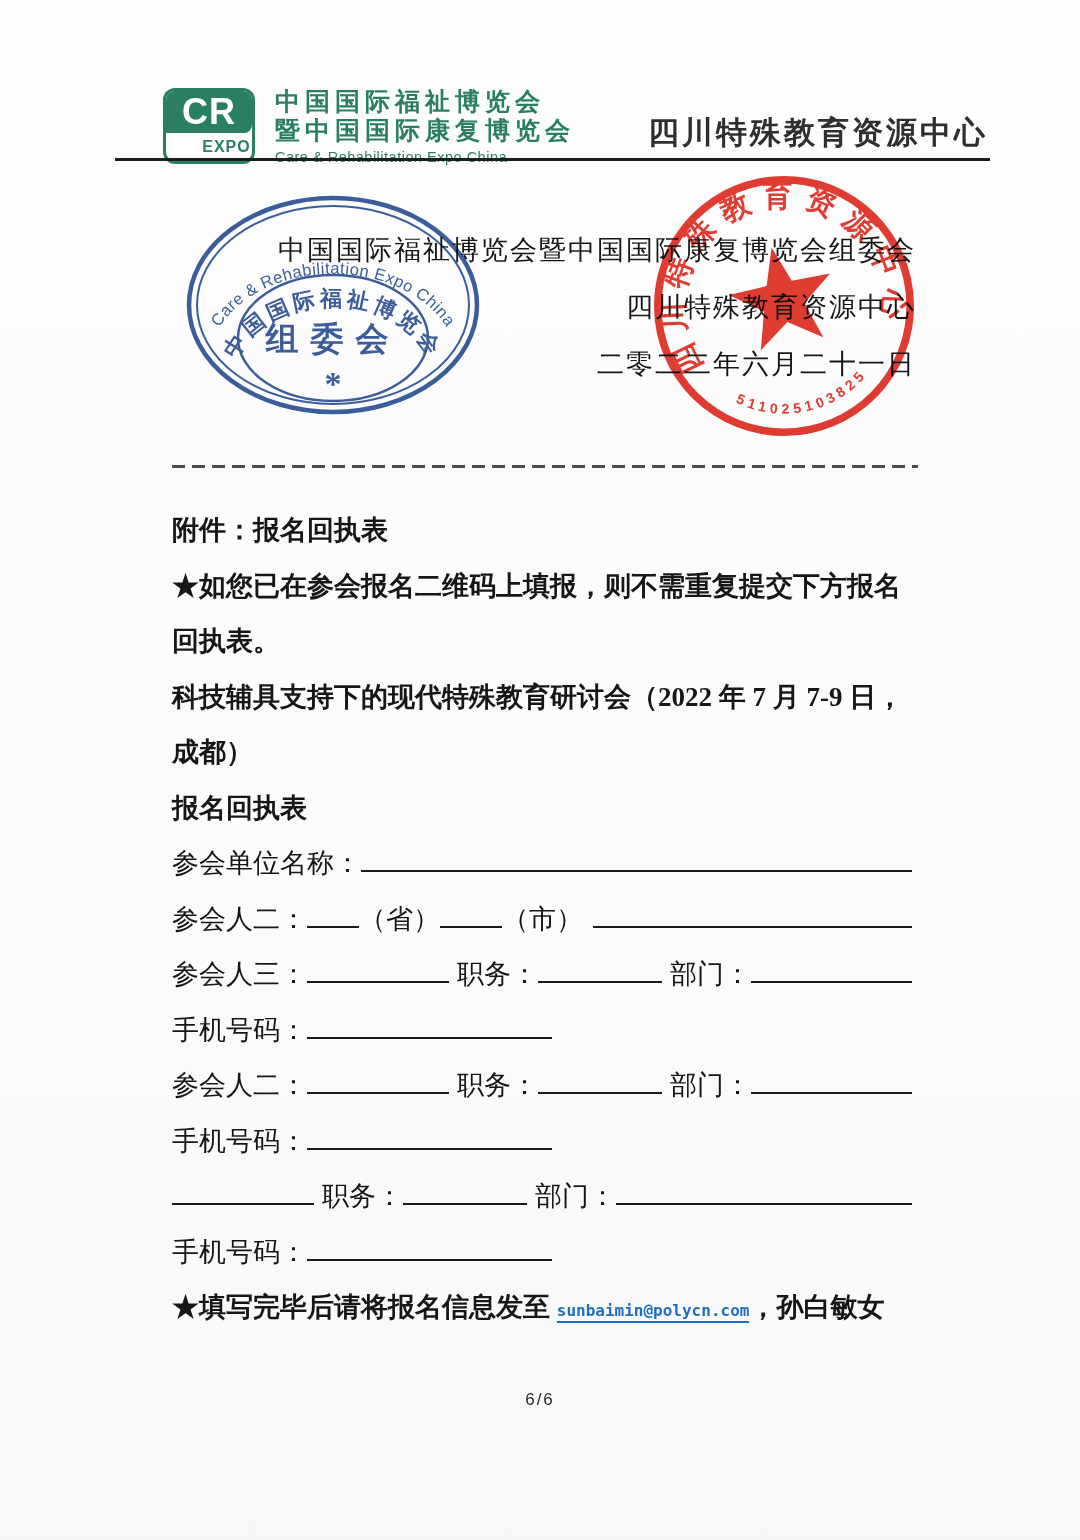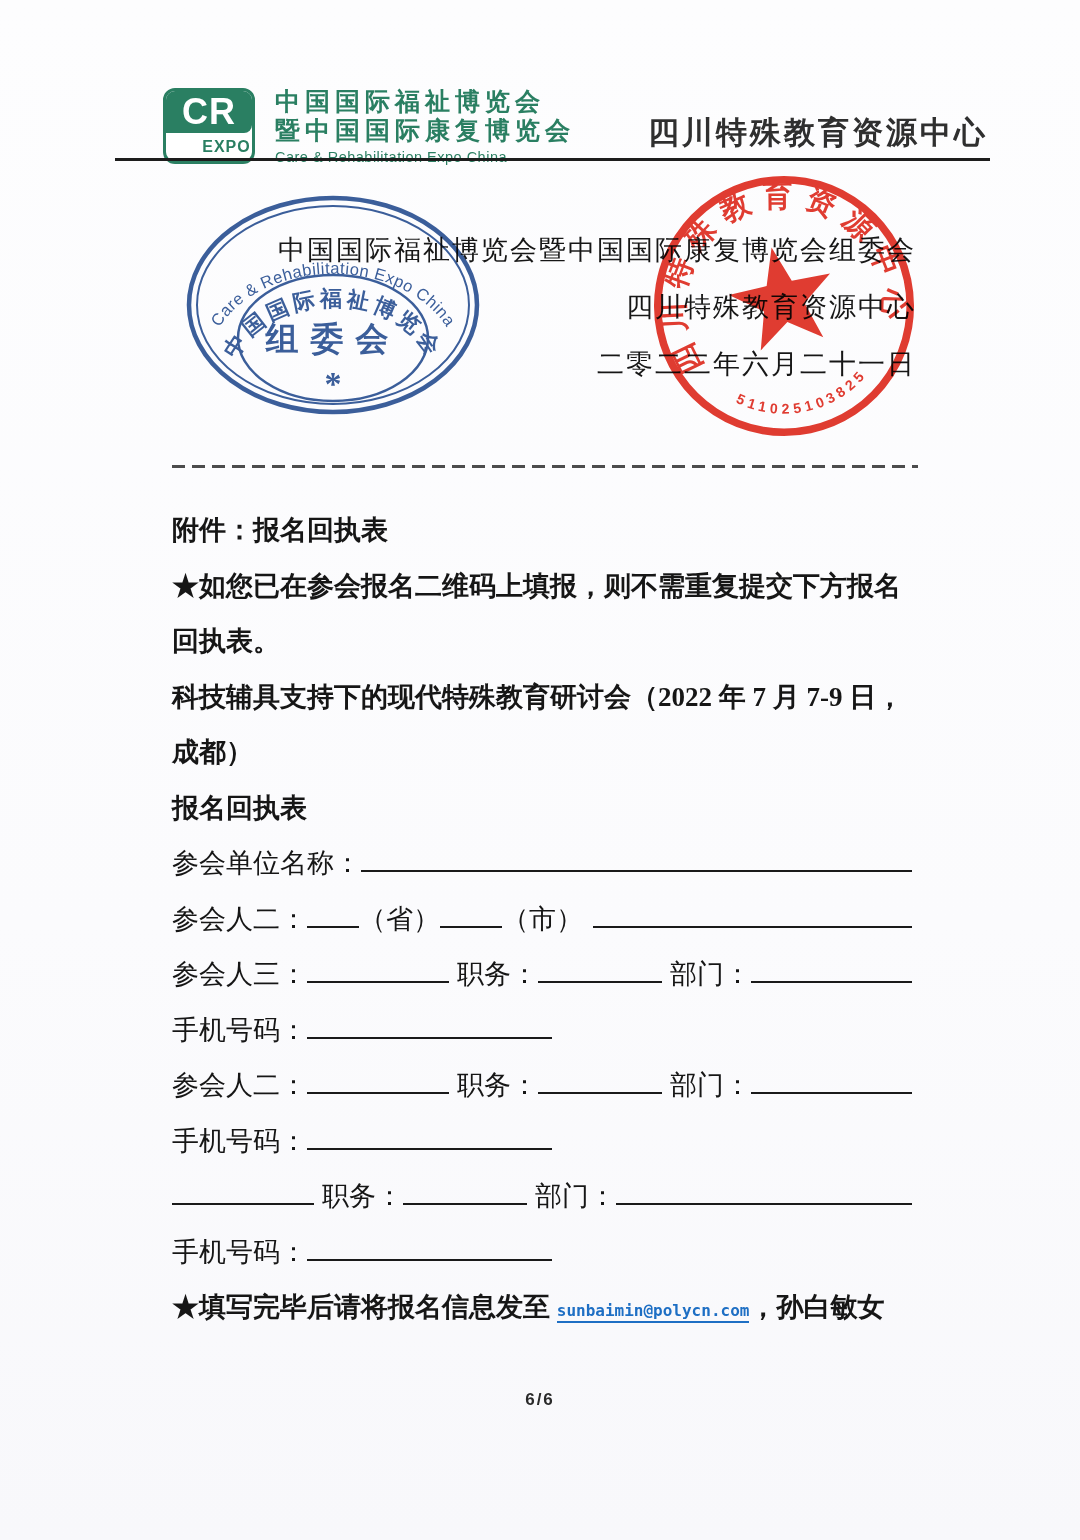--- a/index.html
+++ b/index.html
@@ -45,21 +45,21 @@
   .doc-body{position:absolute;left:172px;right:168px;top:503px;font-size:27px;line-height:55.5px;color:#161616;}
   .b{font-weight:bold;}
   .row{display:flex;align-items:baseline;white-space:nowrap;}
   .lbl{flex:0 0 auto;text-align:right;}
   .fill{display:inline-block;border-bottom:2.5px solid #1a1a1a;height:1em;flex:0 0 auto;}
   .fill.grow{flex:1 1 auto;}
   .email-link{
     font-family:"DejaVu Sans Mono","Liberation Mono",monospace;font-size:16px;font-weight:bold;
     color:#1e6fc4;text-decoration:none;border-bottom:2.5px solid #1e6fc4;padding-bottom:1px;
   }
-  .page-num{position:absolute;left:0;right:0;top:1390px;text-align:center;font-size:17px;font-weight:bold;
+  .page-num{position:absolute;left:0;right:0;top:1390px;text-align:center;font-size:17px;font-weight:normal;
     letter-spacing:2px;color:#2a2a2a;font-family:"Liberation Sans",sans-serif;}
 </style>
 </head>
 <body>
 
 <div class="page">
 
   <div class="header-logo">
     <div class="logo-badge">
       <div class="cr">CR</div>

